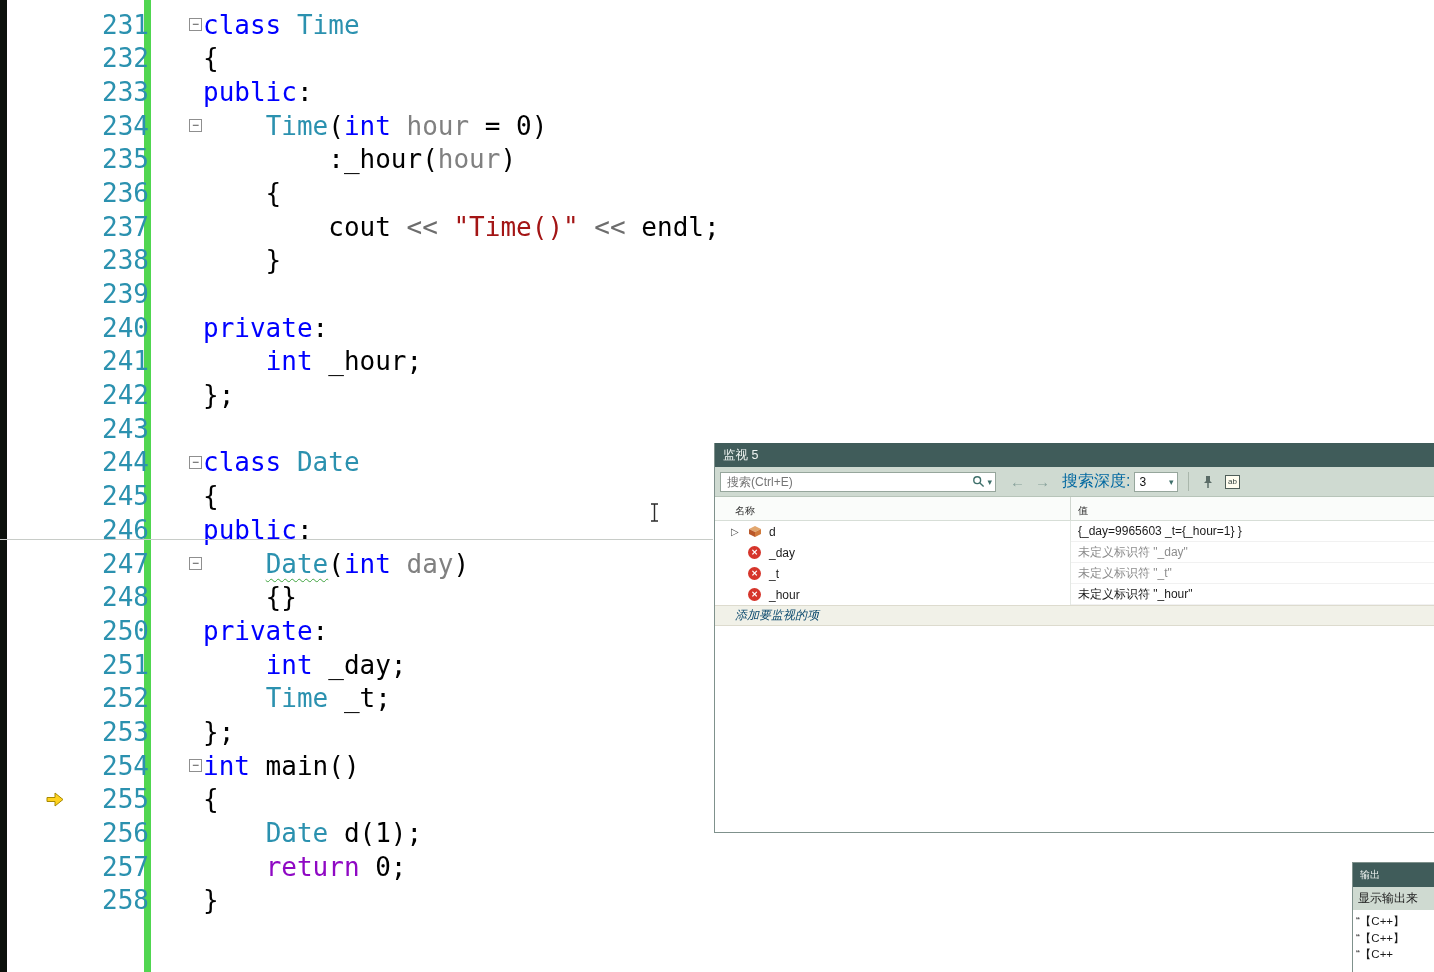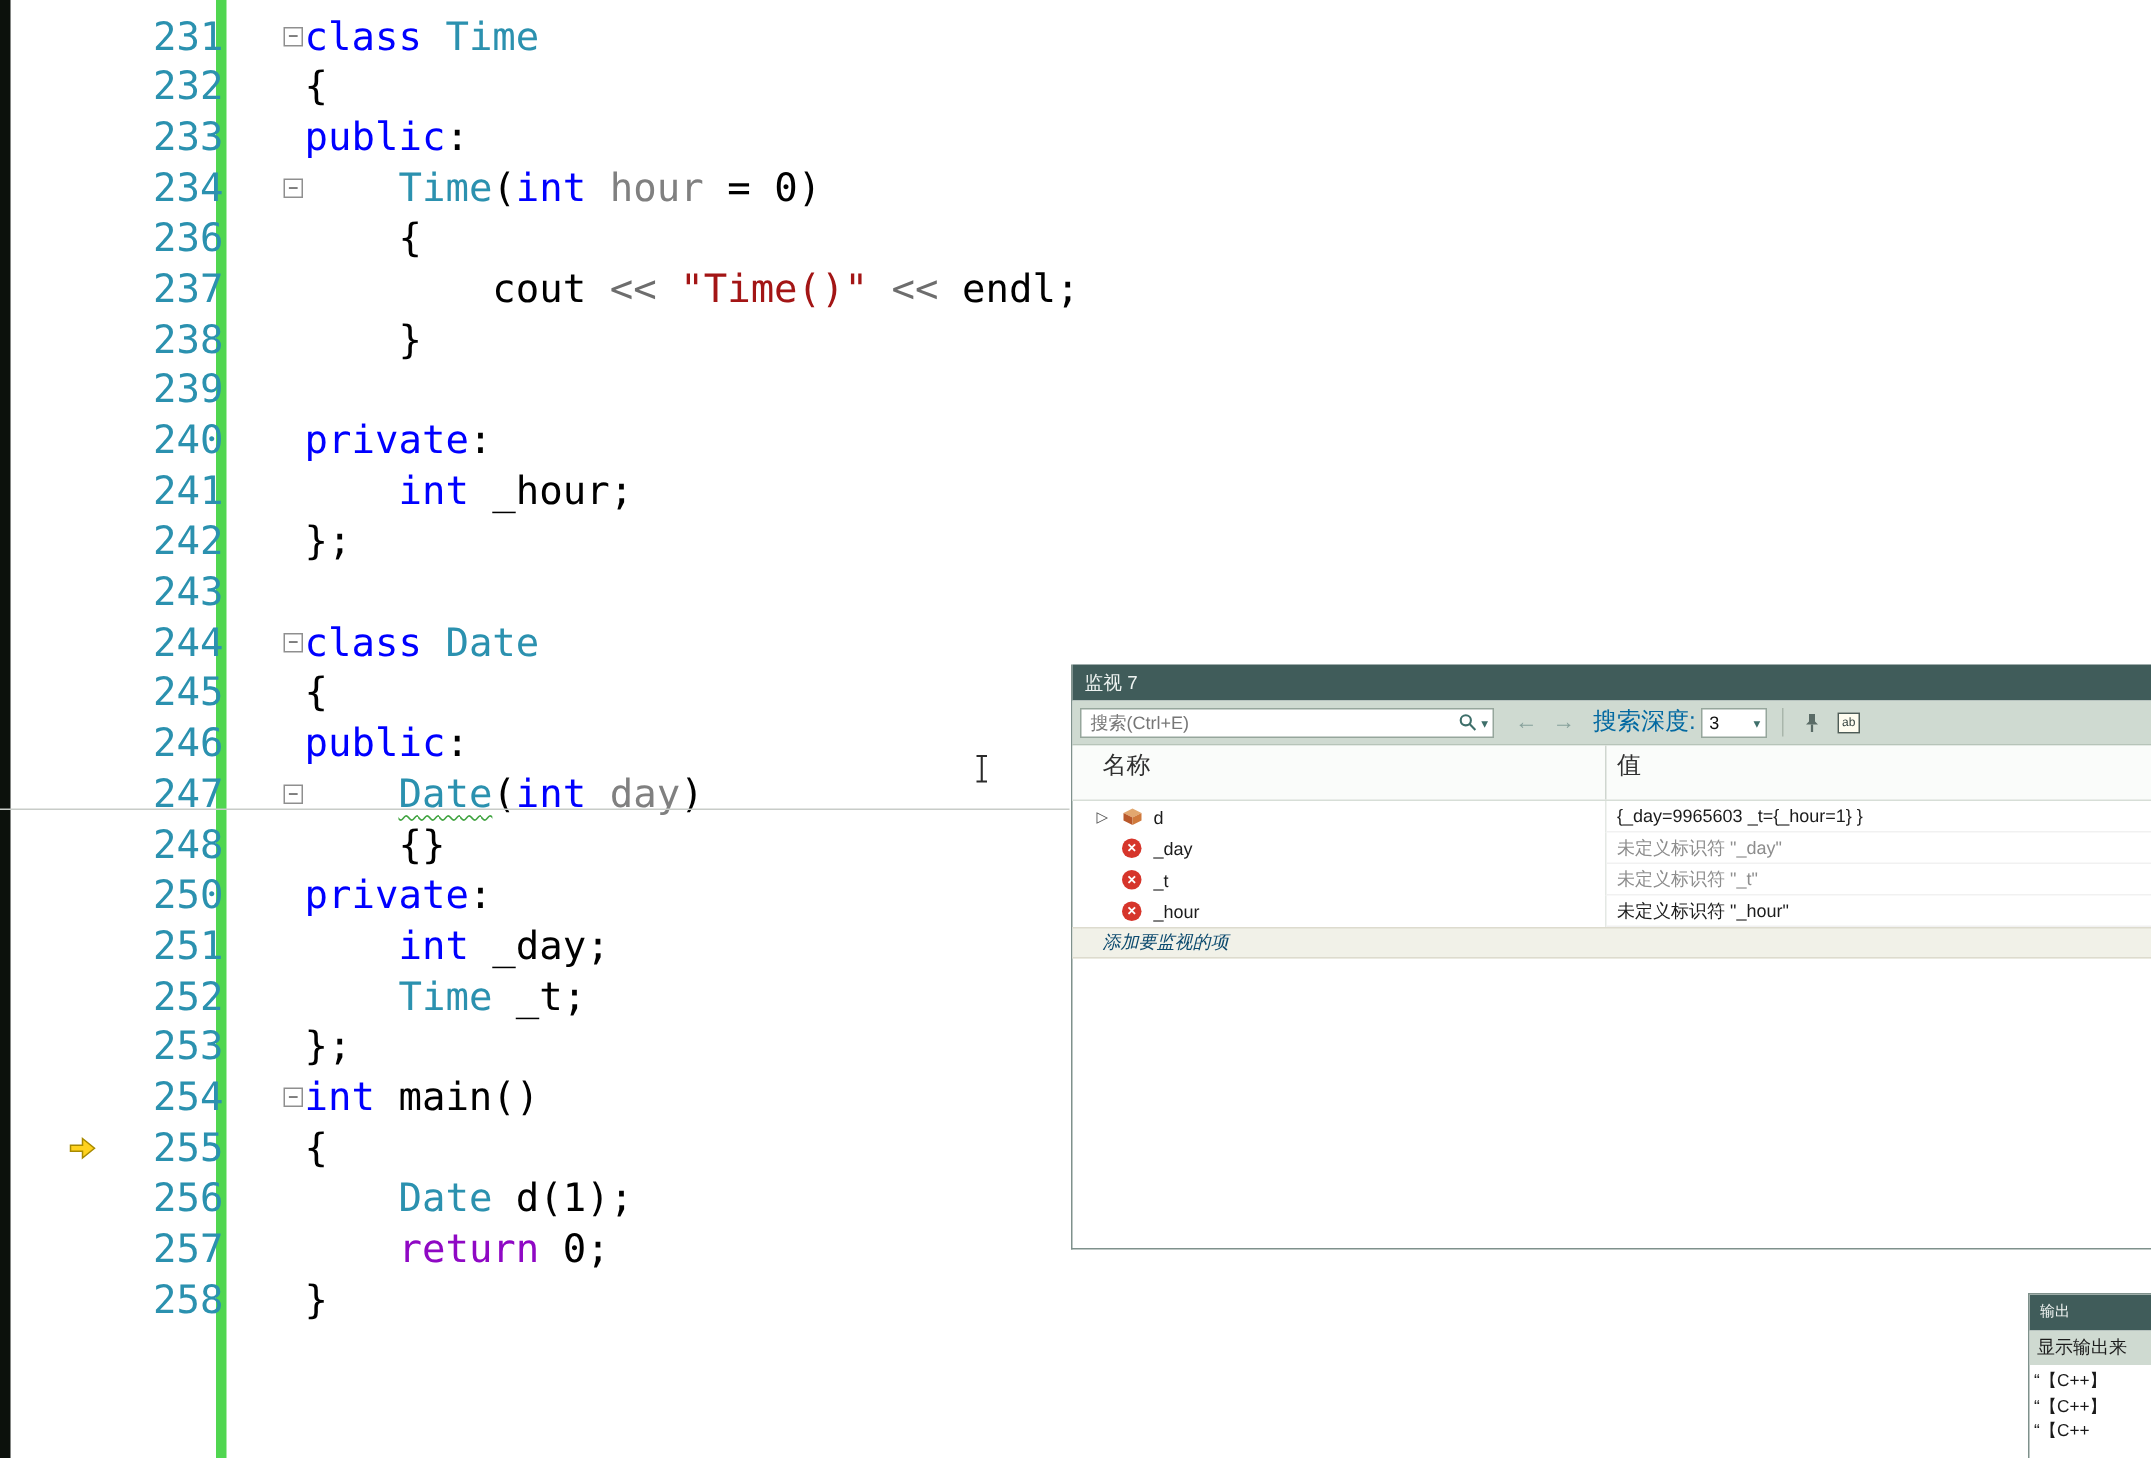--- a/index.html
+++ b/index.html
@@ -59,21 +59,21 @@
   .search-icons { display:flex; align-items:center; }
   .mini-arrow { font-size:9px; color:#3e6f6a; margin-left:2px; }
   .nav-arrow { font-size:15px; color:#87a19b; margin-left:10px; }
   .nav-arrow.first { margin-left:14px; }
   .depth-label { font-size:16px; color:#0369a1; margin-left:12px; }
   .depth-combo { width:44px; height:20px; background:#fff; border:1px solid #96a69c; display:flex; align-items:center; justify-content:space-between; padding:0 4px; font-size:12px; color:#111; margin-left:4px; }
   .tb-sep { width:1px; height:19px; background:#a9b6ab; margin:0 7px 0 10px; }
   .tb-btn { width:24px; height:22px; display:flex; align-items:center; justify-content:center; }
   .ab-box { border:1px solid #4e5d58; font-size:8px; line-height:1; padding:2px; color:#34423e; background:#fffdf0; }
 
-  .w-header { height:37px; display:flex; background:#fafcfa; border-bottom:1px solid #d7ded7; font-size:16px; color:#2f2f2f; }
+  .w-header { height:24px; display:flex; background:#fafcfa; border-bottom:1px solid #d7ded7; font-size:10px; color:#2f2f2f; }
   .col-name { flex:0 0 356px; padding-left:20px; line-height:28px; border-right:1px solid #cfd6cf; }
   .col-value { flex:1; padding-left:7px; line-height:28px; }
 
   .w-row { height:21px; display:flex; align-items:stretch; font-size:12px; }
   .w-name-cell { flex:0 0 356px; display:flex; align-items:center; padding-left:16px; border-right:1px solid #e4e8e4; }
   .w-exp { flex:0 0 17px; display:flex; align-items:center; color:#4d4d4d; font-size:10px; }
   .w-ic { flex:0 0 18px; display:flex; align-items:center; }
   .w-nm { color:#1c1c1c; margin-left:3px; }
   .w-value-cell { flex:1; display:flex; align-items:center; padding-left:7px; color:#1c1c1c; border-bottom:1px solid #f1f1f1; white-space:nowrap; overflow:hidden; }
   .w-value-cell.muted { color:#8d8d8d; }
@@ -134,20 +134,28 @@
         <div class="l-num">234</div>
         <div class="l-gap"></div>
         <div class="l-bar"></div>
         <div class="l-outline">
           <div class="obox">−</div>
         </div>
         <div class="l-code"><span class="c-pl">    </span><span class="c-ty">Time</span><span class="c-pl">(</span><span class="c-kw">int</span><span class="c-pl"> </span><span class="c-pa">hour</span><span class="c-pl"> = 0)</span></div>
       </div>
       <div class="line">
         <div class="l-margin"></div>
+        <div class="l-num">235</div>
+        <div class="l-gap"></div>
+        <div class="l-bar"></div>
+        <div class="l-outline"></div>
+        <div class="l-code"><span class="c-pl">        :_hour(</span><span class="c-pa">hour</span><span class="c-pl">)</span></div>
+      </div>
+      <div class="line">
+        <div class="l-margin"></div>
         <div class="l-num">236</div>
         <div class="l-gap"></div>
         <div class="l-bar"></div>
         <div class="l-outline"></div>
         <div class="l-code"><span class="c-pl">    {</span></div>
       </div>
       <div class="line">
         <div class="l-margin"></div>
         <div class="l-num">237</div>
         <div class="l-gap"></div>
@@ -323,21 +331,21 @@
         <div class="l-gap"></div>
         <div class="l-bar"></div>
         <div class="l-outline"></div>
         <div class="l-code"><span class="c-pl">}</span></div>
       </div>
     </div>
   <div id="h-divider"></div>
 
   <div id="watch">
     <div class="w-title">
-      <span>监视 7</span>
+      <span>监视 5</span>
     </div>
     <div class="w-toolbar">
       <div class="search-box">
         <input class="search-input" placeholder="搜索(Ctrl+E)" style="">
         <span class="search-icons">
           <svg width="13" height="13" viewBox="0 0 13 13">
             <circle cx="5.2" cy="5.2" r="3.4" fill="none" stroke="#3e6f6a" stroke-width="1.4"></circle>
             <line x1="7.9" y1="7.9" x2="11.6" y2="11.6" stroke="#3e6f6a" stroke-width="1.4"></line>
           </svg>
           <span class="mini-arrow">▾</span>

